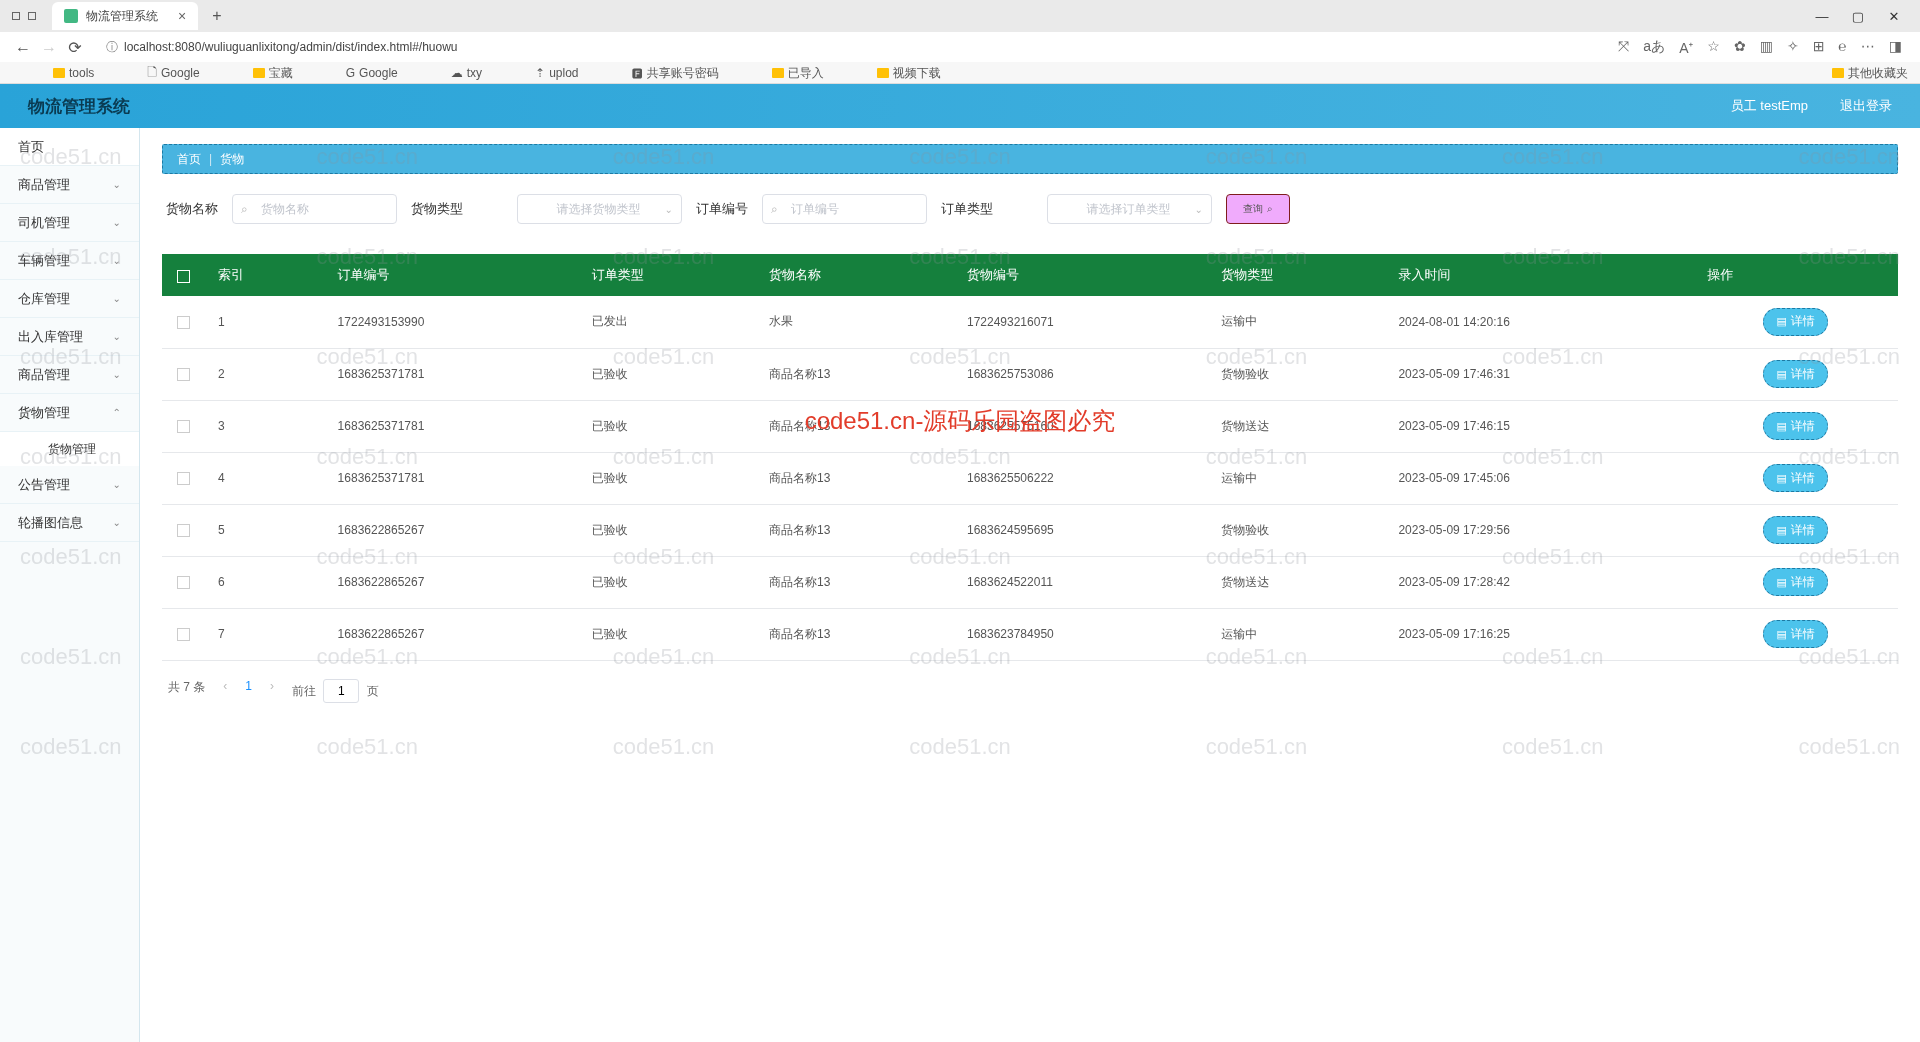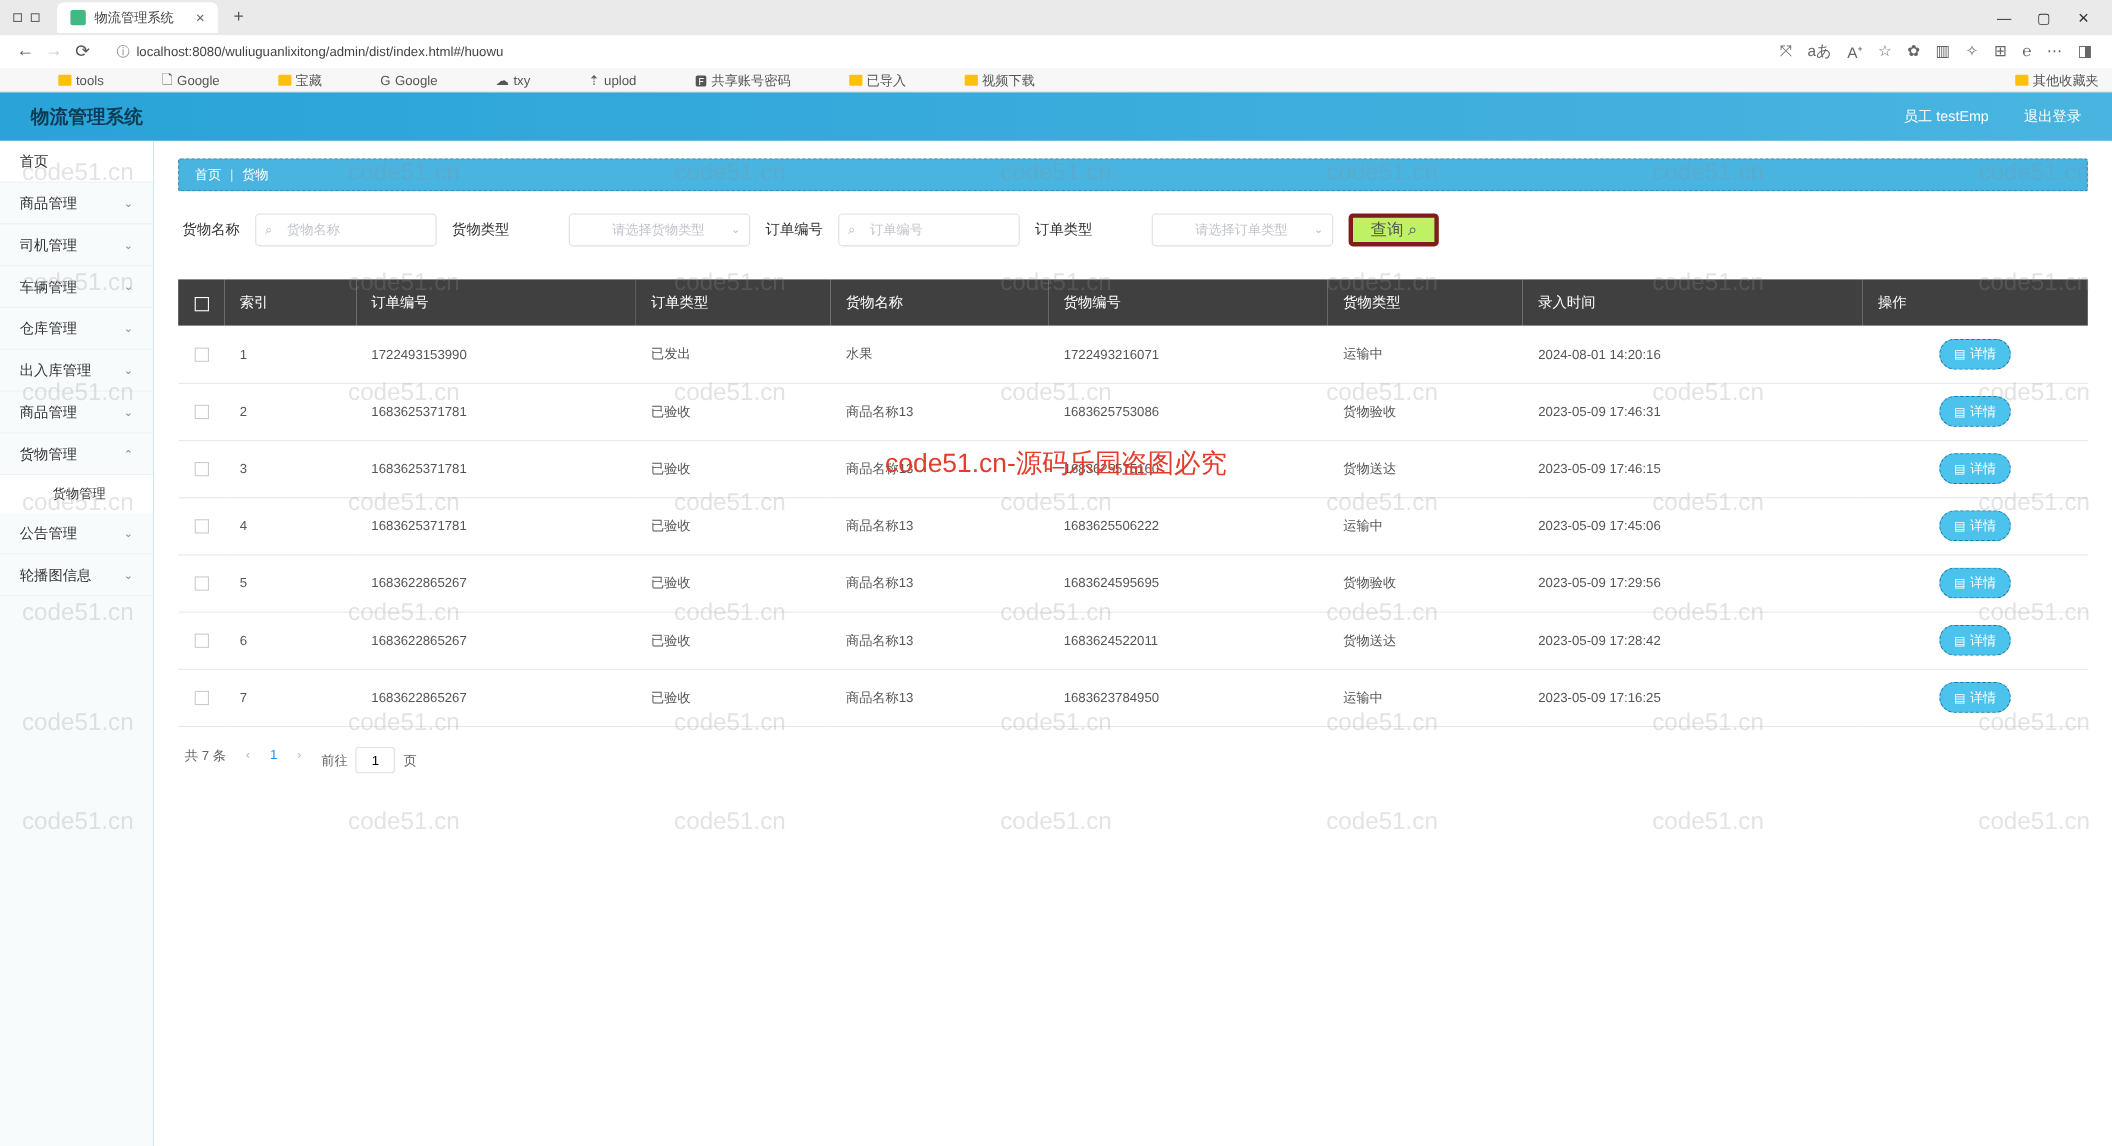--- a/index.html
+++ b/index.html
@@ -41,24 +41,24 @@
 .breadcrumb { height: 30px; background: #49b4e0; border: 1px dashed #1e7aa3; border-radius: 2px; display: flex; align-items: center; padding: 0 14px; font-size: 12px; color: #fff; }
 .breadcrumb .crumb { color: #fff; }
 .breadcrumb .sep { margin: 0 8px; color: #cfe9f4; }
 
 .filters { display: flex; align-items: center; gap: 14px; padding: 20px 4px 30px; font-size: 13px; color: #333; flex-wrap: wrap; }
 .filter-label { white-space: nowrap; }
 .filter-input { width: 165px; height: 30px; border: 1px solid #dcdfe6; border-radius: 4px; padding: 0 30px 0 28px; font-size: 12px; color: #999; position: relative; display: flex; align-items: center; background: #fff; }
 .filter-input.select { justify-content: center; margin-left: 40px; }
 .filter-input .ico { position: absolute; left: 8px; font-size: 12px; color: #bbb; }
 .filter-input .chev { position: absolute; right: 8px; font-size: 10px; color: #bbb; }
-.search-btn { height: 30px; padding: 0 16px; border: 4px solid #7f1d1d; border-radius: 4px; background: #bef264; display: flex; align-items: center; gap: 4px; font-size: 15px; color: #555; cursor: pointer; }
+.search-btn { height: 30px; padding: 0 16px; border: 1px solid #7f1d1d; border-radius: 4px; background: #f0abfc; display: flex; align-items: center; gap: 4px; font-size: 10px; color: #555; cursor: pointer; }
 
 .table { width: 100%; border-collapse: collapse; }
-.table thead tr { background: #404040; }
+.table thead tr { background: #15803d; }
 .table th { height: 42px; text-align: left; padding: 0 14px; color: #fff; font-weight: normal; font-size: 13px; }
 .table th:first-child, .table td:first-child { text-align: center; padding: 0 10px; }
 .table td { height: 52px; padding: 0 14px; font-size: 12px; color: #555; border-bottom: 1px solid #e6e8eb; }
 .chk { width: 13px; height: 13px; border: 1px solid #fff; display: inline-block; vertical-align: middle; }
 .chk.body { border-color: #ccc; }
 .detail-btn { display: inline-flex; align-items: center; gap: 4px; background: #4cc3ec; color: #fff; height: 28px; padding: 0 12px; border-radius: 14px; border: 1px dashed #1e7aa3; font-size: 12px; cursor: pointer; }
 .detail-btn .dico { font-size: 11px; }
 
 .pagination { display: flex; align-items: flex-start; gap: 14px; padding: 18px 6px; font-size: 12px; color: #666; }
 .pg-btn { color: #bbb; font-size: 12px; cursor: pointer; padding: 0 4px; }

